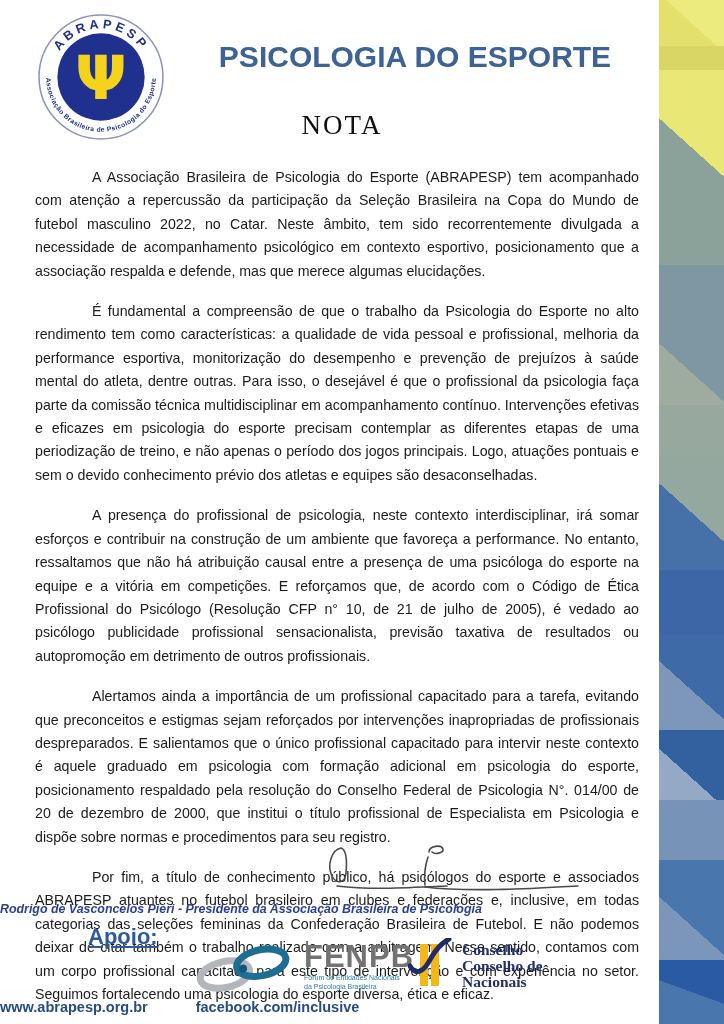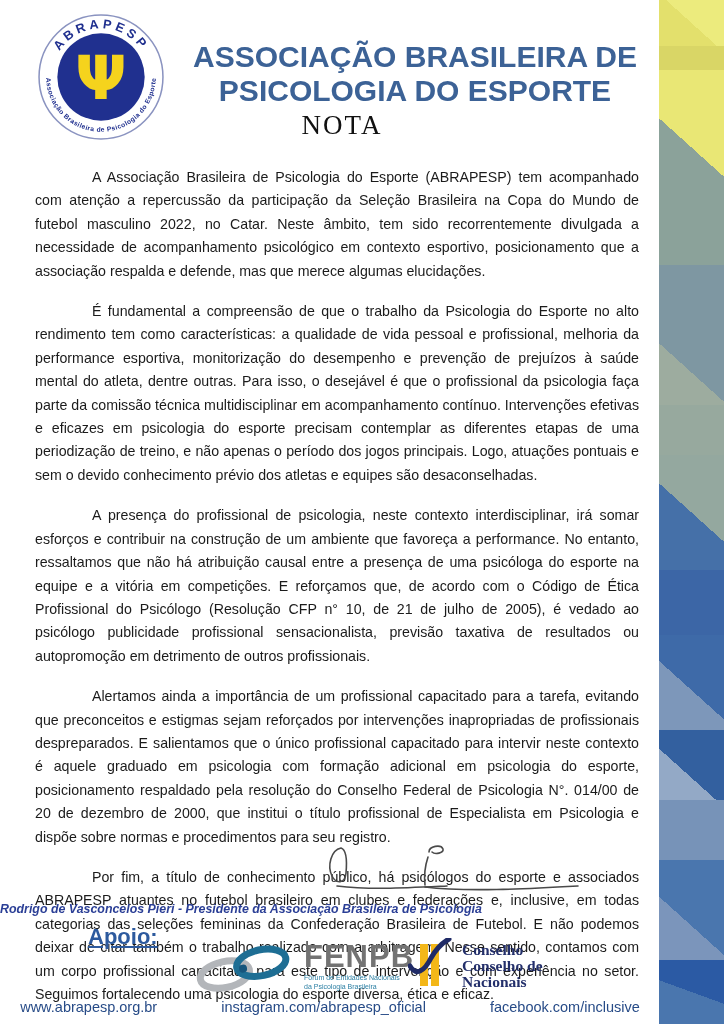--- a/index.html
+++ b/index.html
@@ -48,21 +48,21 @@
   .fenpb{position:absolute;left:192px;top:938px;display:flex;align-items:flex-start;}
   .fenpb-text{margin-left:4px;margin-top:4px;}
   .fenpb-name{color:#737373;font-weight:bold;font-size:31px;line-height:30px;letter-spacing:1px;}
   .fenpb-sub{color:#2b7fa3;font-size:7px;line-height:8.5px;width:120px;margin-top:2px;}
 
   .cfp{position:absolute;left:408px;top:938px;display:flex;align-items:flex-start;}
   .cfp-text{margin-left:4px;margin-top:4px;font-family:"Liberation Serif",serif;
     color:#232f6b;font-weight:bold;font-size:15.5px;line-height:16px;}
 
   .links-row{position:absolute;left:0;top:999px;width:660px;display:flex;
-    justify-content:center;gap:64px;color:#274b87;font-weight:normal;font-size:14.5px;}
+    justify-content:flex-start;gap:48px;color:#274b87;font-weight:bold;font-size:14.5px;}
 </style>
 </head>
 <body>
 
 <div class="page">
 
   <div class="strip">
     <div class="t1"></div>
     <div class="t2"></div>
     <div class="t3"></div>
@@ -92,21 +92,20 @@
       <text font-family="Liberation Sans, sans-serif" font-size="12.5" font-weight="bold" fill="#20308f" letter-spacing="3.5">
         <textPath href="#arcTop" startOffset="50%" text-anchor="middle">ABRAPESP</textPath>
       </text>
       <text font-family="Liberation Sans, sans-serif" font-size="6.6" font-weight="bold" fill="#20308f" letter-spacing="0.4">
         <textPath href="#arcBottom" startOffset="50%" text-anchor="middle">Associação Brasileira de Psicologia do Esporte</textPath>
       </text>
     </svg>
   </div>
 
   <div class="org-title">
-    <div>ASSOCIAÇÃO BRASILEIRA DE</div>
     <div>PSICOLOGIA DO ESPORTE</div>
   </div>
 
   <div class="nota">NOTA</div>
 
   <div class="body-text">
     <p>A Associação Brasileira de Psicologia do Esporte (ABRAPESP) tem acompanhado com atenção a repercussão da participação da Seleção Brasileira na Copa do Mundo de futebol masculino 2022, no Catar. Neste âmbito, tem sido recorrentemente divulgada a necessidade de acompanhamento psicológico em contexto esportivo, posicionamento que a associação respalda e defende, mas que merece algumas elucidações.</p>
     <p>É fundamental a compreensão de que o trabalho da Psicologia do Esporte no alto rendimento tem como características: a qualidade de vida pessoal e profissional, melhoria da performance esportiva, monitorização do desempenho e prevenção de prejuízos à saúde mental do atleta, dentre outras. Para isso, o desejável é que o profissional da psicologia faça parte da comissão técnica multidisciplinar em acompanhamento contínuo. Intervenções efetivas e eficazes em psicologia do esporte precisam contemplar as diferentes etapas de uma periodização de treino, e não apenas o período dos jogos principais. Logo, atuações pontuais e sem o devido conhecimento prévio dos atletas e equipes são desaconselhadas.</p>
     <p>A presença do profissional de psicologia, neste contexto interdisciplinar, irá somar esforços e contribuir na construção de um ambiente que favoreça a performance. No entanto, ressaltamos que não há atribuição causal entre a presença de uma psicóloga do esporte na equipe e a vitória em competições. E reforçamos que, de acordo com o Código de Ética Profissional do Psicólogo (Resolução CFP n° 10, de 21 de julho de 2005), é vedado ao psicólogo publicidade profissional sensacionalista, previsão taxativa de resultados ou autopromoção em detrimento de outros profissionais.</p>
     <p>Alertamos ainda a importância de um profissional capacitado para a tarefa, evitando que preconceitos e estigmas sejam reforçados por intervenções inapropriadas de profissionais despreparados. E salientamos que o único profissional capacitado para intervir neste contexto é aquele graduado em psicologia com formação adicional em psicologia do esporte, posicionamento respaldado pela resolução do Conselho Federal de Psicologia N°. 014/00 de 20 de dezembro de 2000, que institui o título profissional de Especialista em Psicologia e dispõe sobre normas e procedimentos para seu registro.</p>
@@ -156,17 +155,16 @@
     </svg>
     <div class="cfp-text">
       <div>Conselho</div>
       <div>Conselho de</div>
       <div>Nacionais</div>
     </div>
   </div>
 
   <div class="links-row">
     <span>www.abrapesp.org.br</span>
-    <span>instagram.com/abrapesp_oficial</span>
     <span>facebook.com/inclusive</span>
   </div>
 
 </div>
 
 </body></html>

